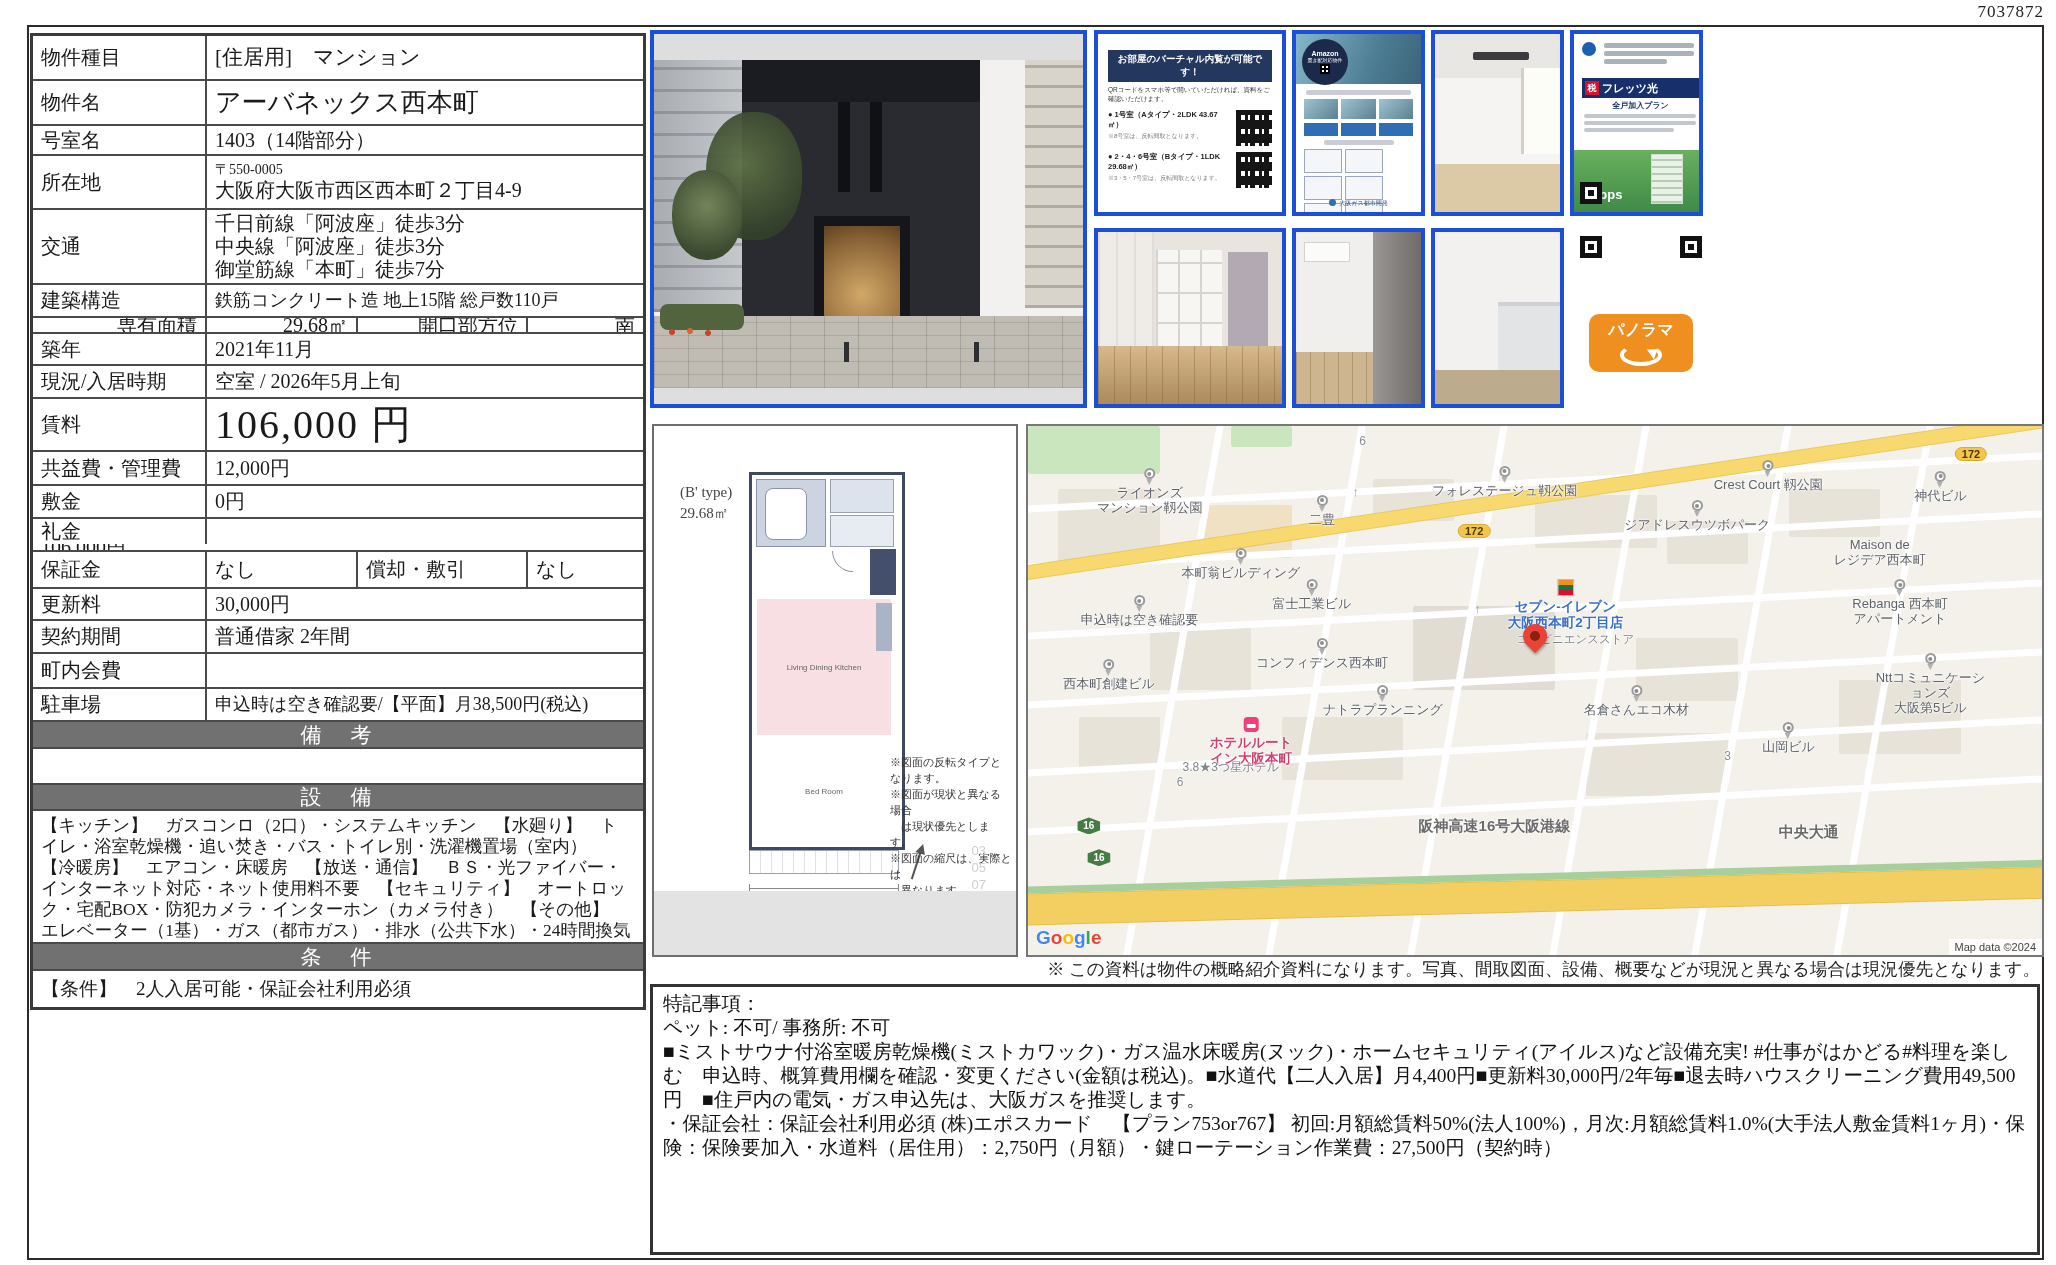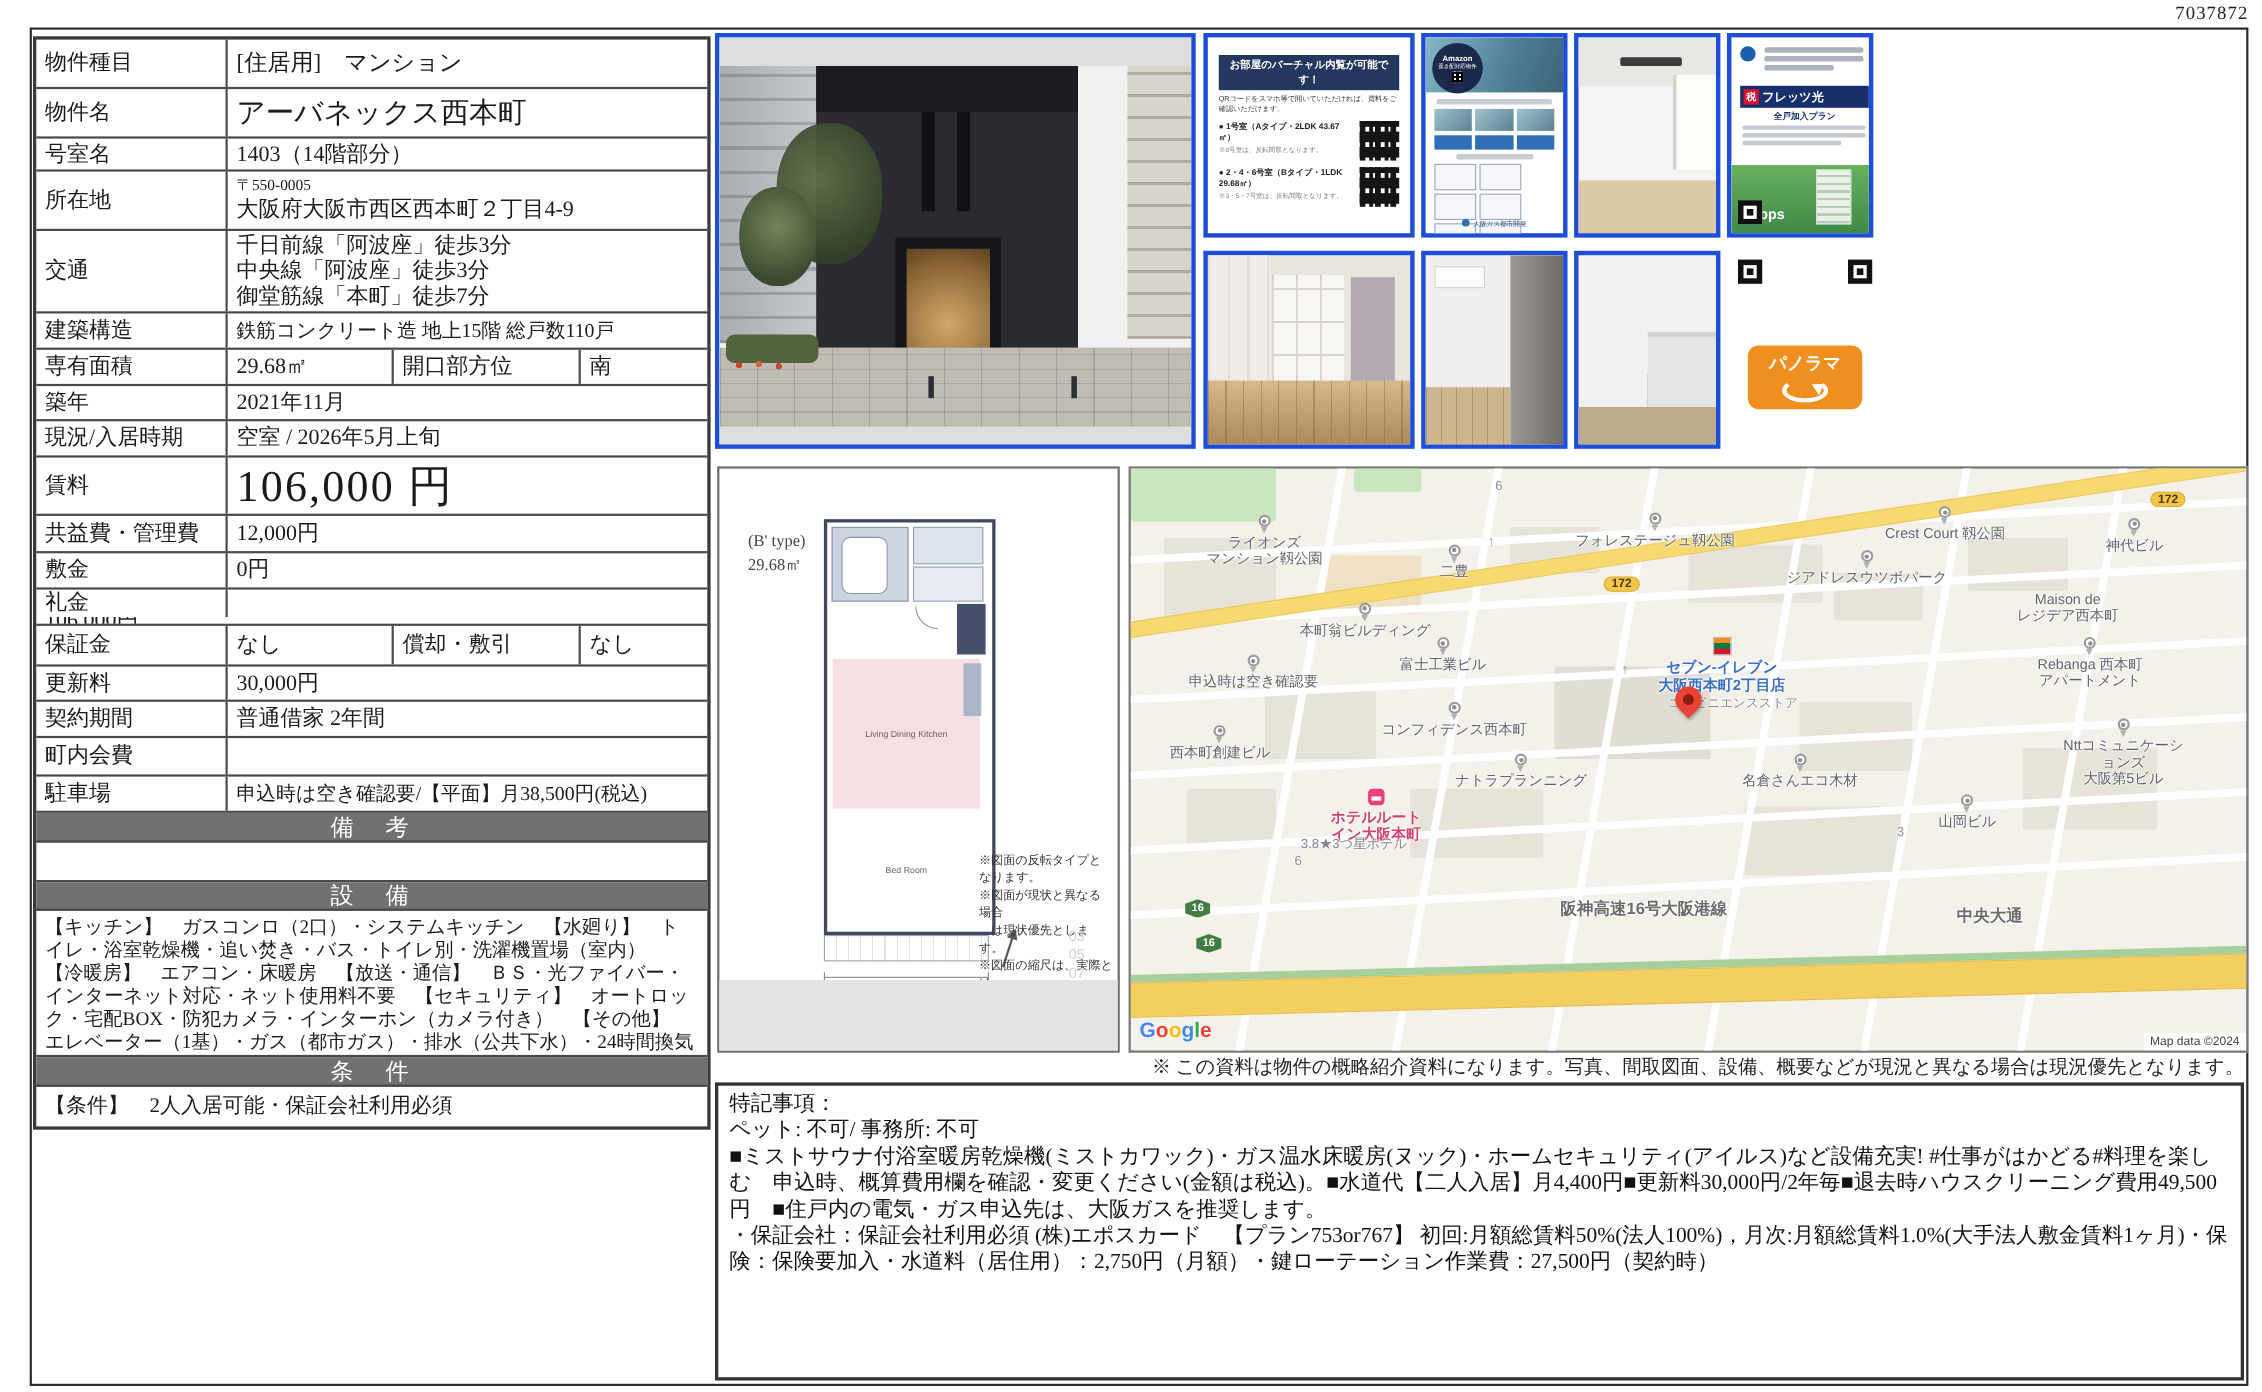--- a/index.html
+++ b/index.html
@@ -171,21 +171,21 @@
   .fp-counter{right:10px;top:128px;width:16px;height:48px;background:#aab4c6;}
   .fp-bed{left:5px;top:264px;width:134px;height:104px;background:#fff;display:flex;align-items:center;justify-content:center;}
   .fp-bed span{font-size:8px;color:#666;font-family:"Liberation Sans",sans-serif;}
   .fp-balc{left:95px;top:424px;width:150px;height:24px;border:1px solid #9aa2b2;box-sizing:border-box;
      background:repeating-linear-gradient(90deg,transparent 0 10px,rgba(130,140,160,.25) 10px 11px);}
   .fp-dim{left:95px;top:462px;width:150px;height:1px;background:#888;}
   .fp-dim::before,.fp-dim::after{content:"";position:absolute;top:-4px;width:1px;height:9px;background:#888;}
   .fp-dim::before{left:0;} .fp-dim::after{right:0;}
   .fp-compass{left:262px;top:420px;width:2px;height:34px;background:#555;transform:rotate(18deg);}
   .fp-compass::after{content:"";position:absolute;left:-4px;top:-8px;border:5px solid transparent;border-bottom:10px solid #555;}
-  .fp-notes{left:236px;top:328px;width:122px;font-size:11px;line-height:16px;color:#333;margin-top:20px;}
+  .fp-notes{left:236px;top:328px;width:122px;font-size:11px;line-height:16px;color:#333;}
   .fp-units{left:292px;top:416px;width:40px;text-align:right;font-size:13px;line-height:17px;color:#cfcfcf;font-family:"Liberation Sans",sans-serif;}
   .fp-cap1{left:8px;top:472px;width:64px;height:4px;background:#c9c9c9;}
   .fp-cap2{left:8px;top:480px;width:78px;height:4px;background:#d2d2d2;}
 
   
   .map{left:1026px;top:424px;width:1014px;height:529px;border:2px solid #777;background:#f4f1ea;}
   .map-inner{position:absolute;inset:0;overflow:hidden;}
   .park{position:absolute;background:#c9e6bf;border-radius:3px;}
   .bld{position:absolute;background:#e8e3d9;border-radius:2px;}
   .st-v{position:absolute;width:7px;top:-6%;height:112%;background:#fff;transform:rotate(10deg);}
@@ -259,21 +259,21 @@
         <div class="tcell c-flex">
           <div>千日前線「阿波座」徒歩3分</div>
           <div>中央線「阿波座」徒歩3分</div>
           <div>御堂筋線「本町」徒歩7分</div>
         </div>
       </div>
       <div class="trow" style="height: 33px;">
         <div class="tcell c-label">建築構造</div>
         <div class="tcell c-flex f18">鉄筋コンクリート造 地上15階 総戸数110戸</div>
       </div>
-      <div class="trow" style="height: 33px;">
+      <div class="trow" style="height: 16px; text-align: right;">
         <div class="tcell c-label">専有面積</div>
         <div class="tcell c-w151">29.68㎡</div>
         <div class="tcell c-w170">開口部方位</div>
         <div class="tcell c-flex">南</div>
       </div>
       <div class="trow" style="height: 32px;">
         <div class="tcell c-label">築年</div>
         <div class="tcell c-flex">2021年11月</div>
       </div>
       <div class="trow" style="height: 33px;">

